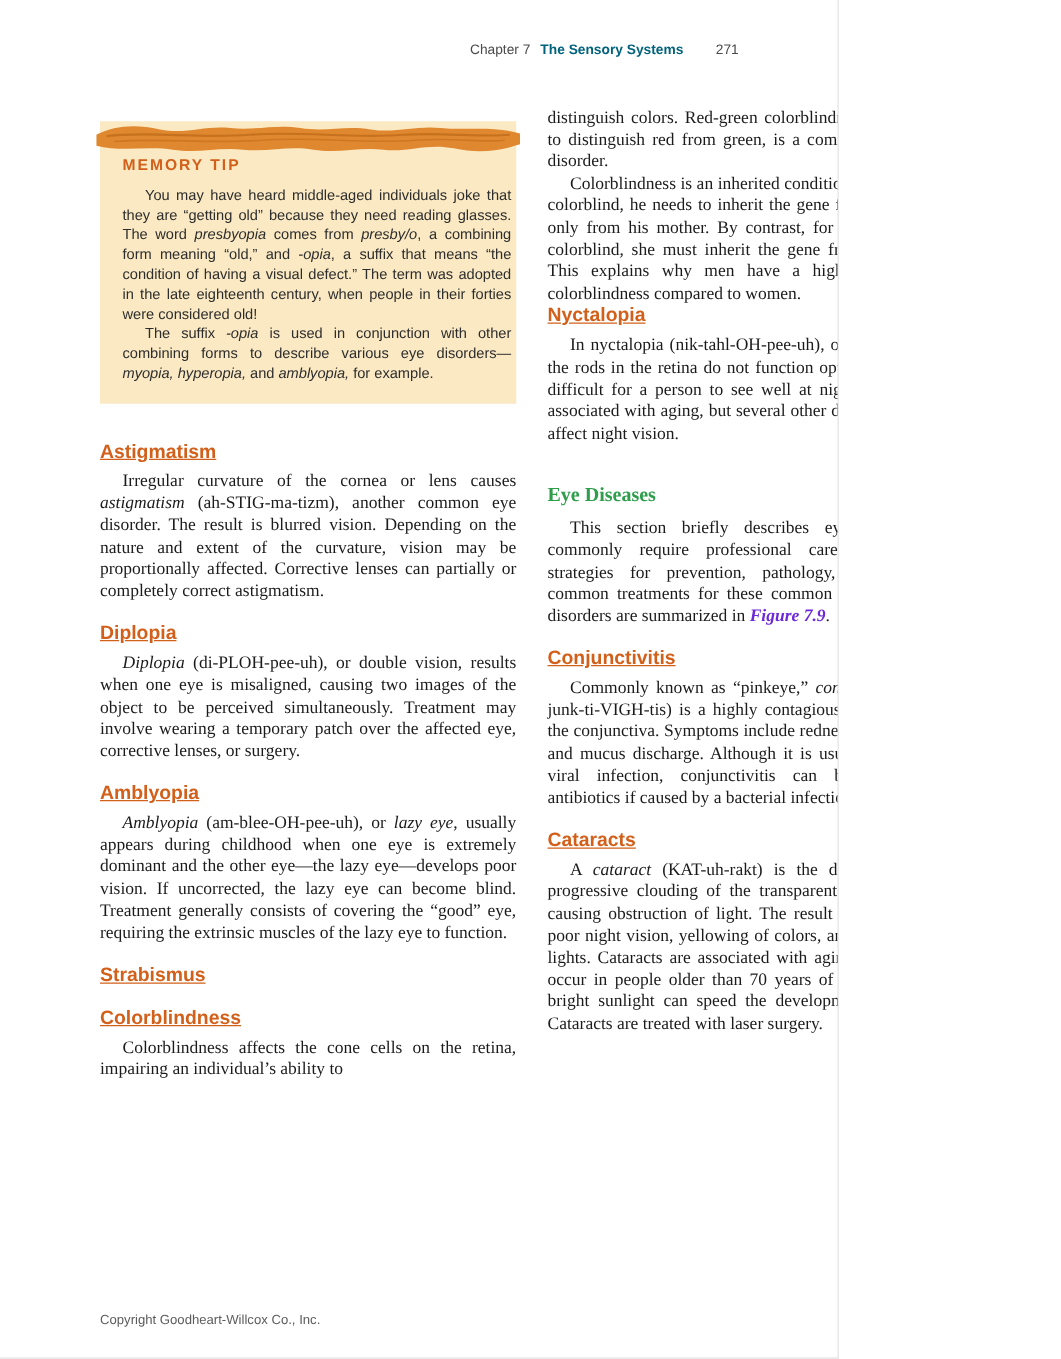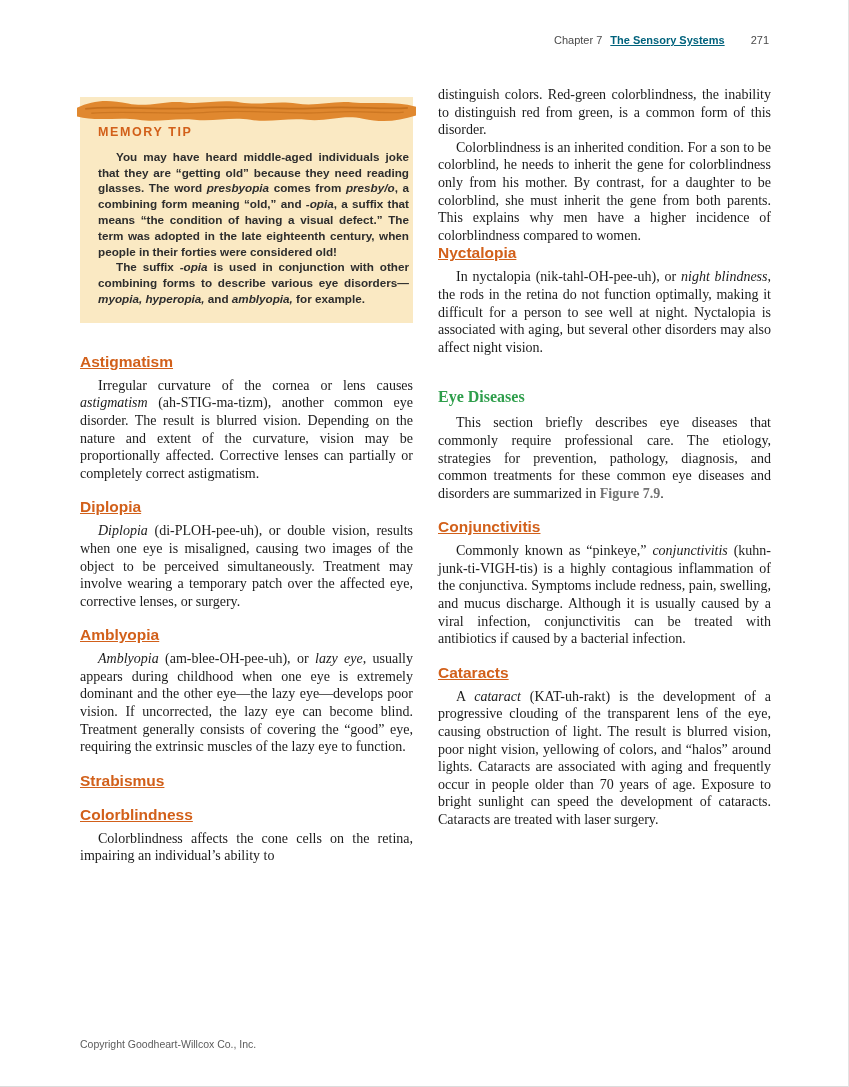--- a/index.html
+++ b/index.html
@@ -1,35 +1,35 @@
 <!DOCTYPE html>
 <html><head>
 <meta charset="utf-8">
 <style>
   html,body{margin:0;padding:0;background:#fff;}
   .page{
     position:relative;
-    width:849px;height:1087px;
+    width:671px;height:1087px;
     background:#ffffff;
     box-sizing:border-box;
     border-right:1px solid #e3e3e3;
     border-bottom:1px solid #dcdcdc;
     font-family:"Liberation Serif", serif;
     color:#1b1b1b;
     overflow:hidden;
   }
   
   .runhead{
     position:absolute;top:34px;right:79px;
     font-family:"Liberation Sans", sans-serif;
     font-size:11px;color:#4a4a4a;
     display:flex;align-items:baseline;gap:8px;
   }
   .runhead .chap{color:#4a4a4a;}
-  .runhead .booktitle{color:#00627c;font-weight:bold;text-decoration:underline;}
+  .runhead .booktitle{color:#00627c;font-weight:bold;}
   .runhead .pagenum{margin-left:18px;color:#4a4a4a;}
 
   
   .columns{
     position:absolute;top:86px;left:80px;
     width:691px;
     display:flex;gap:25px;
   }
   .col{width:333px;}
 
@@ -41,21 +41,21 @@
     margin-top:11px;
     padding:28px 4px 16px 18px;
     font-family:"Liberation Sans", sans-serif;
     font-size:11.7px;line-height:15.8px;color:#2d2d2d;
   }
   .tip-title{
     font-weight:bold;letter-spacing:1.6px;
     color:#d2601a;font-size:12.5px;
     margin-bottom:8px;
   }
-  .tip-bg p{margin:0;text-align:justify;font-weight:bold;}
+  .tip-bg p{margin:0;text-align:justify;}
   .tip-bg p.ind{text-indent:18px;}
 
   
   p.body{
     margin:0;font-size:14px;line-height:17.6px;
     text-align:justify;
   }
   p.body.ind{text-indent:18px;}
 
   h3.sec{
@@ -63,25 +63,25 @@
     color:#d2601a;font-size:15.5px;font-weight:bold;
     margin:16px 0 6px 0;
     text-decoration:underline;
   }
   h2.major{
     font-family:Liberation Serif, serif;
     color:#2e9e4b;font-size:16px;font-weight:bold;
     margin:32px 0 8px 0;
   }
   .col .section:first-of-type h3.sec{margin-top:0;}
-  .figref{color:#737373;font-weight:bold;}
+  .figref{color:#6d28d9;font-weight:bold;font-style:italic;}
 
   
   .footer{
-    position:absolute;left:80px;bottom:36px;
+    position:absolute;left:80px;bottom:24px;
     font-family:"Liberation Sans", sans-serif;
     font-size:10.5px;color:#5c5c5c;margin-top:24px;
   }
 </style>
 </head>
 <body>
 
 <div class="page">
 
   <div class="runhead">

